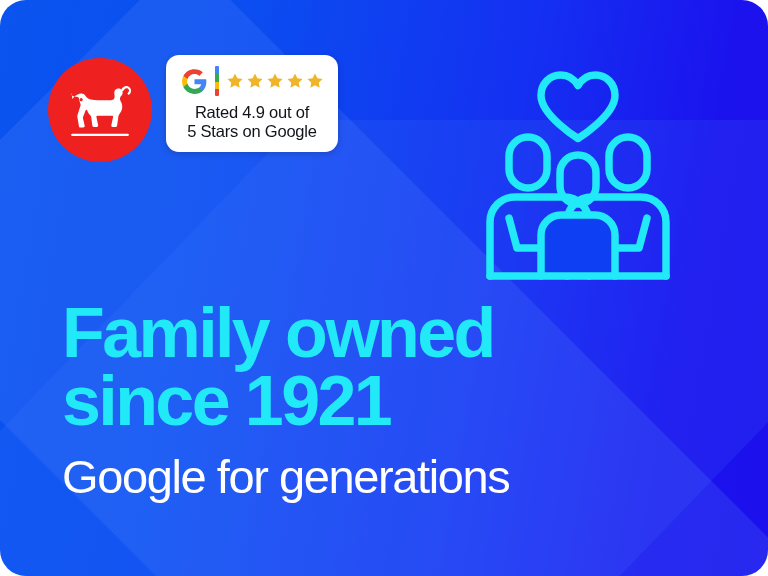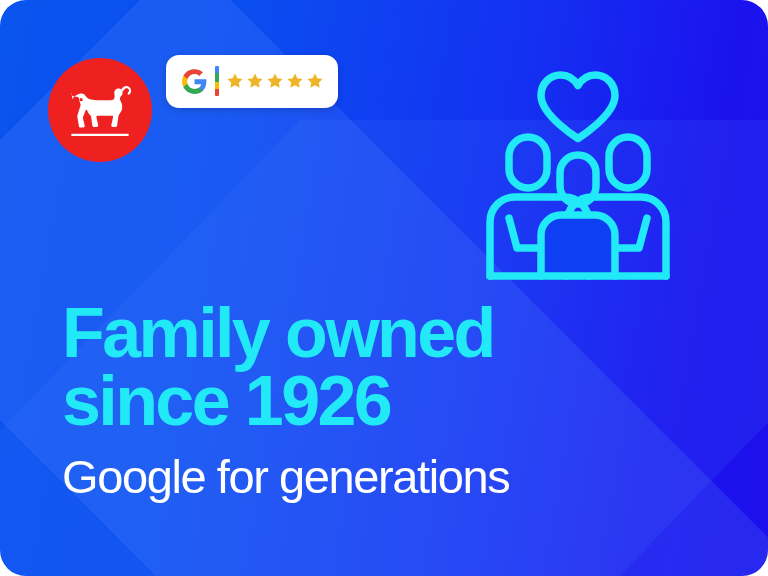--- a/index.html
+++ b/index.html
@@ -201,20 +201,22 @@
             <path fill="#f0b429" d="M12 2l3.1 6.3 6.9 1-5 4.9 1.2 6.9L12 17.8 5.8 21.1 7 14.2 2 9.3l6.9-1z"></path>
           </svg>
         <svg viewBox="0 0 24 24">
             <path fill="#f0b429" d="M12 2l3.1 6.3 6.9 1-5 4.9 1.2 6.9L12 17.8 5.8 21.1 7 14.2 2 9.3l6.9-1z"></path>
           </svg>
         <svg viewBox="0 0 24 24">
             <path fill="#f0b429" d="M12 2l3.1 6.3 6.9 1-5 4.9 1.2 6.9L12 17.8 5.8 21.1 7 14.2 2 9.3l6.9-1z"></path>
           </svg>
       </div>
     </div>
+    <div class="badge-text">Rated 4.9 out of
+5 Stars on Google</div>
   </div>
 
   <div class="family-icon">
     <svg viewBox="0 0 200 228" fill="none" stroke="#22e9f7" stroke-width="7.5" stroke-linecap="round" stroke-linejoin="round">
 
       <path d="M100 80.5 C100 80.5 63 57.5 63 37.5 C63 25.5 72 17 82.5 17 C90.5 17 96.5 21.5 100 27.5
                C103.5 21.5 109.5 17 117.5 17 C128 17 137 25.5 137 37.5 C137 57.5 100 80.5 100 80.5 Z"></path>
 
       <rect x="31" y="79" width="38" height="51" rx="19"></rect>
 
@@ -231,17 +233,17 @@
       <path d="M169 160 L161 190 L130 190"></path>
 
       <path d="M63 218 L63 177 C63 166 72 157 83 157 L117 157 C128 157 137 166 137 177 L137 218" fill="#0f3ff2"></path>
 
       <path d="M12 218 L188 218"></path>
     </svg>
   </div>
 
   <div class="copy">
     <h1 class="headline">Family owned
-since 1926</h1>
+since 1921</h1>
     <p class="subhead">Google for generations</p>
   </div>
 
 </div>
 
 </body></html>

